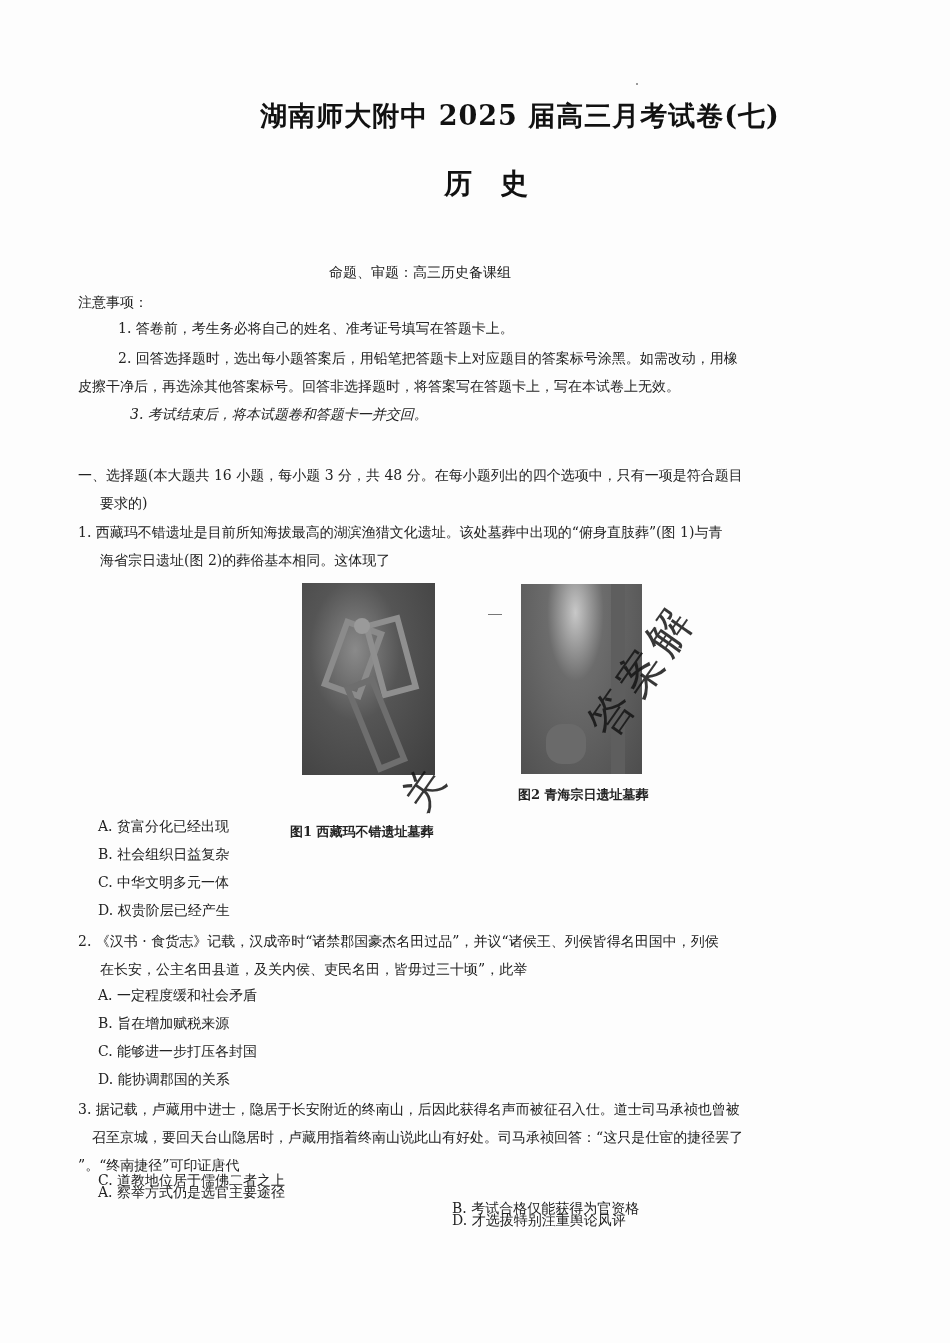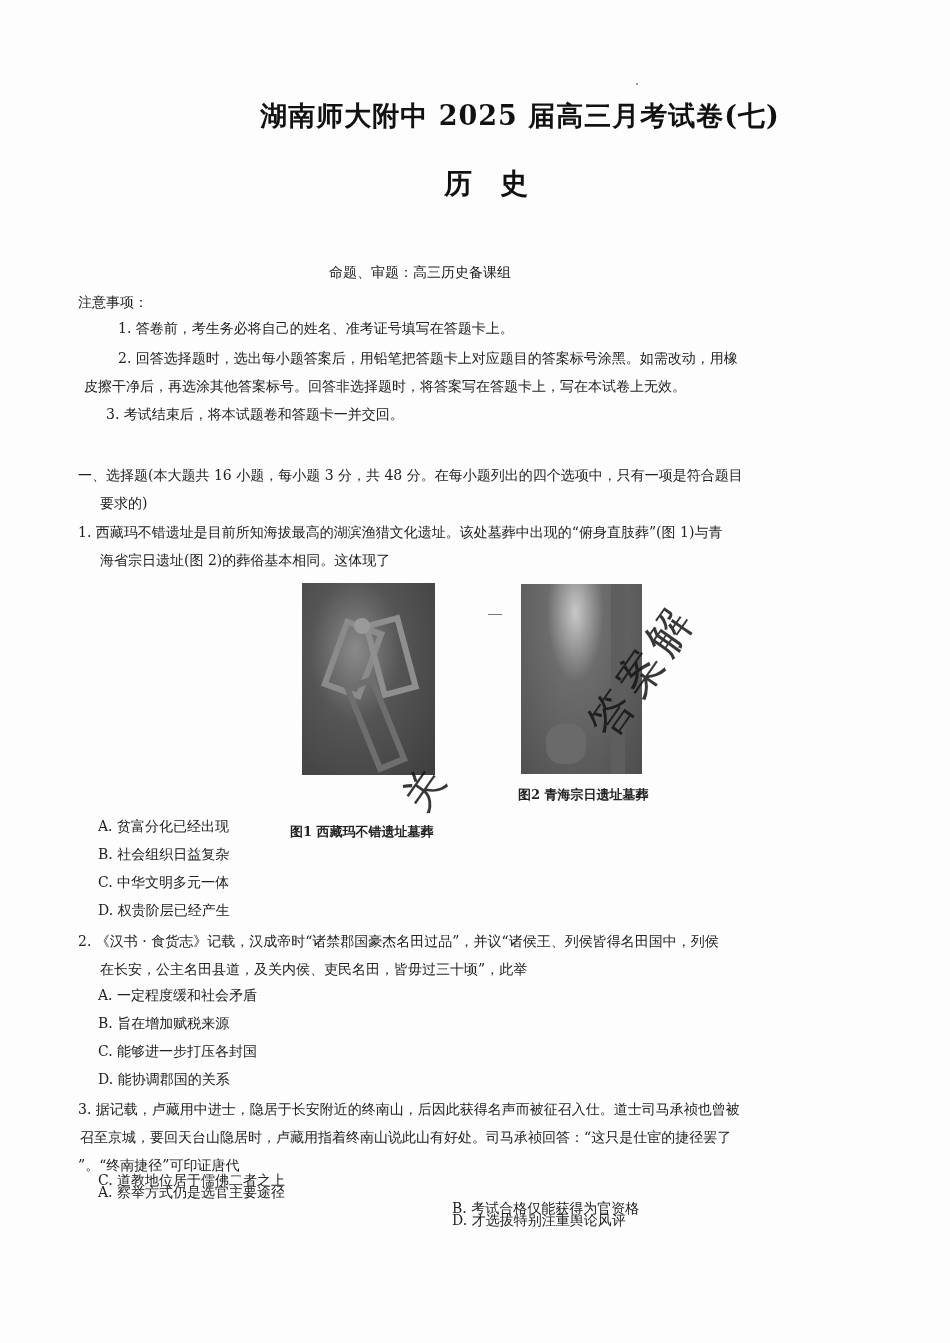--- a/index.html
+++ b/index.html
@@ -14,22 +14,22 @@
     }
     .subject {
       left: 0; width: 1000px; top: 165px; text-align: center;
       font-size: 28px; font-weight: bold; letter-spacing: 28px; color: #111;
     }
     .compiler { left: 0; width: 840px; top: 264px; text-align: center; font-size: 14px; }
     .notice-head { left: 78px; top: 292px; font-size: 14px; }
     .line { font-size: 14px; line-height: 20px; color: #222; white-space: nowrap; }
     .n1 { left: 118px; top: 318px; text-align: center; }
     .n2 { left: 118px; top: 348px; }
-    .n2b { left: 84px; top: 376px; }
-    .n3 { left: 106px; top: 404px; }
+    .n2b { left: 78px; top: 376px; }
+    .n3 { left: 130px; top: 404px; font-style: italic; }
     .sec { left: 78px; top: 465px; }
     .sec2 { left: 100px; top: 493px; }
     .q1a { left: 78px; top: 522px; }
     .q1b { left: 100px; top: 550px; }
     .fig {
       background: #5b5b5b; overflow: hidden;
     }
     .fig1 { left: 302px; top: 583px; width: 133px; height: 192px;
       background: radial-gradient(ellipse at 40% 35%, #8a8a8a 0%, #555 40%, #3e3e3e 100%); }
     .fig2 { left: 521px; top: 584px; width: 121px; height: 190px;
@@ -44,21 +44,21 @@
     .q1B { left: 98px; top: 846px; }
     .q1C { left: 98px; top: 874px; }
     .q1D { left: 98px; top: 902px; }
     .q2a { left: 78px; top: 931px; }
     .q2b { left: 100px; top: 959px; }
     .q2A { left: 98px; top: 987px; }
     .q2B { left: 98px; top: 1015px; }
     .q2C { left: 98px; top: 1043px; }
     .q2D { left: 98px; top: 1071px; }
     .q3a { left: 78px; top: 1099px; }
-    .q3b { left: 80px; top: 1127px; }
+    .q3b { left: 92px; top: 1127px; }
     .q3c { left: 78px; top: 1155px; }
     .q3A { left: 98px; top: 1184px; }
     .q3B { left: 452px; top: 1200px; }
     .q3C { left: 98px; top: 1172px; }
     .q3D { left: 452px; top: 1212px; }
     .wm { color: rgba(20,20,20,0.85); font-size: 44px; font-weight: normal;
       transform: rotate(-55deg); transform-origin: left top; white-space: nowrap; letter-spacing: 6px; }
     .wm1 { left: 575px; top: 715px; }
     .wm2 { left: 390px; top: 790px; font-size: 40px; }
     .speck { left: 636px; top: 83px; width: 2px; height: 2px; background: #999; }

